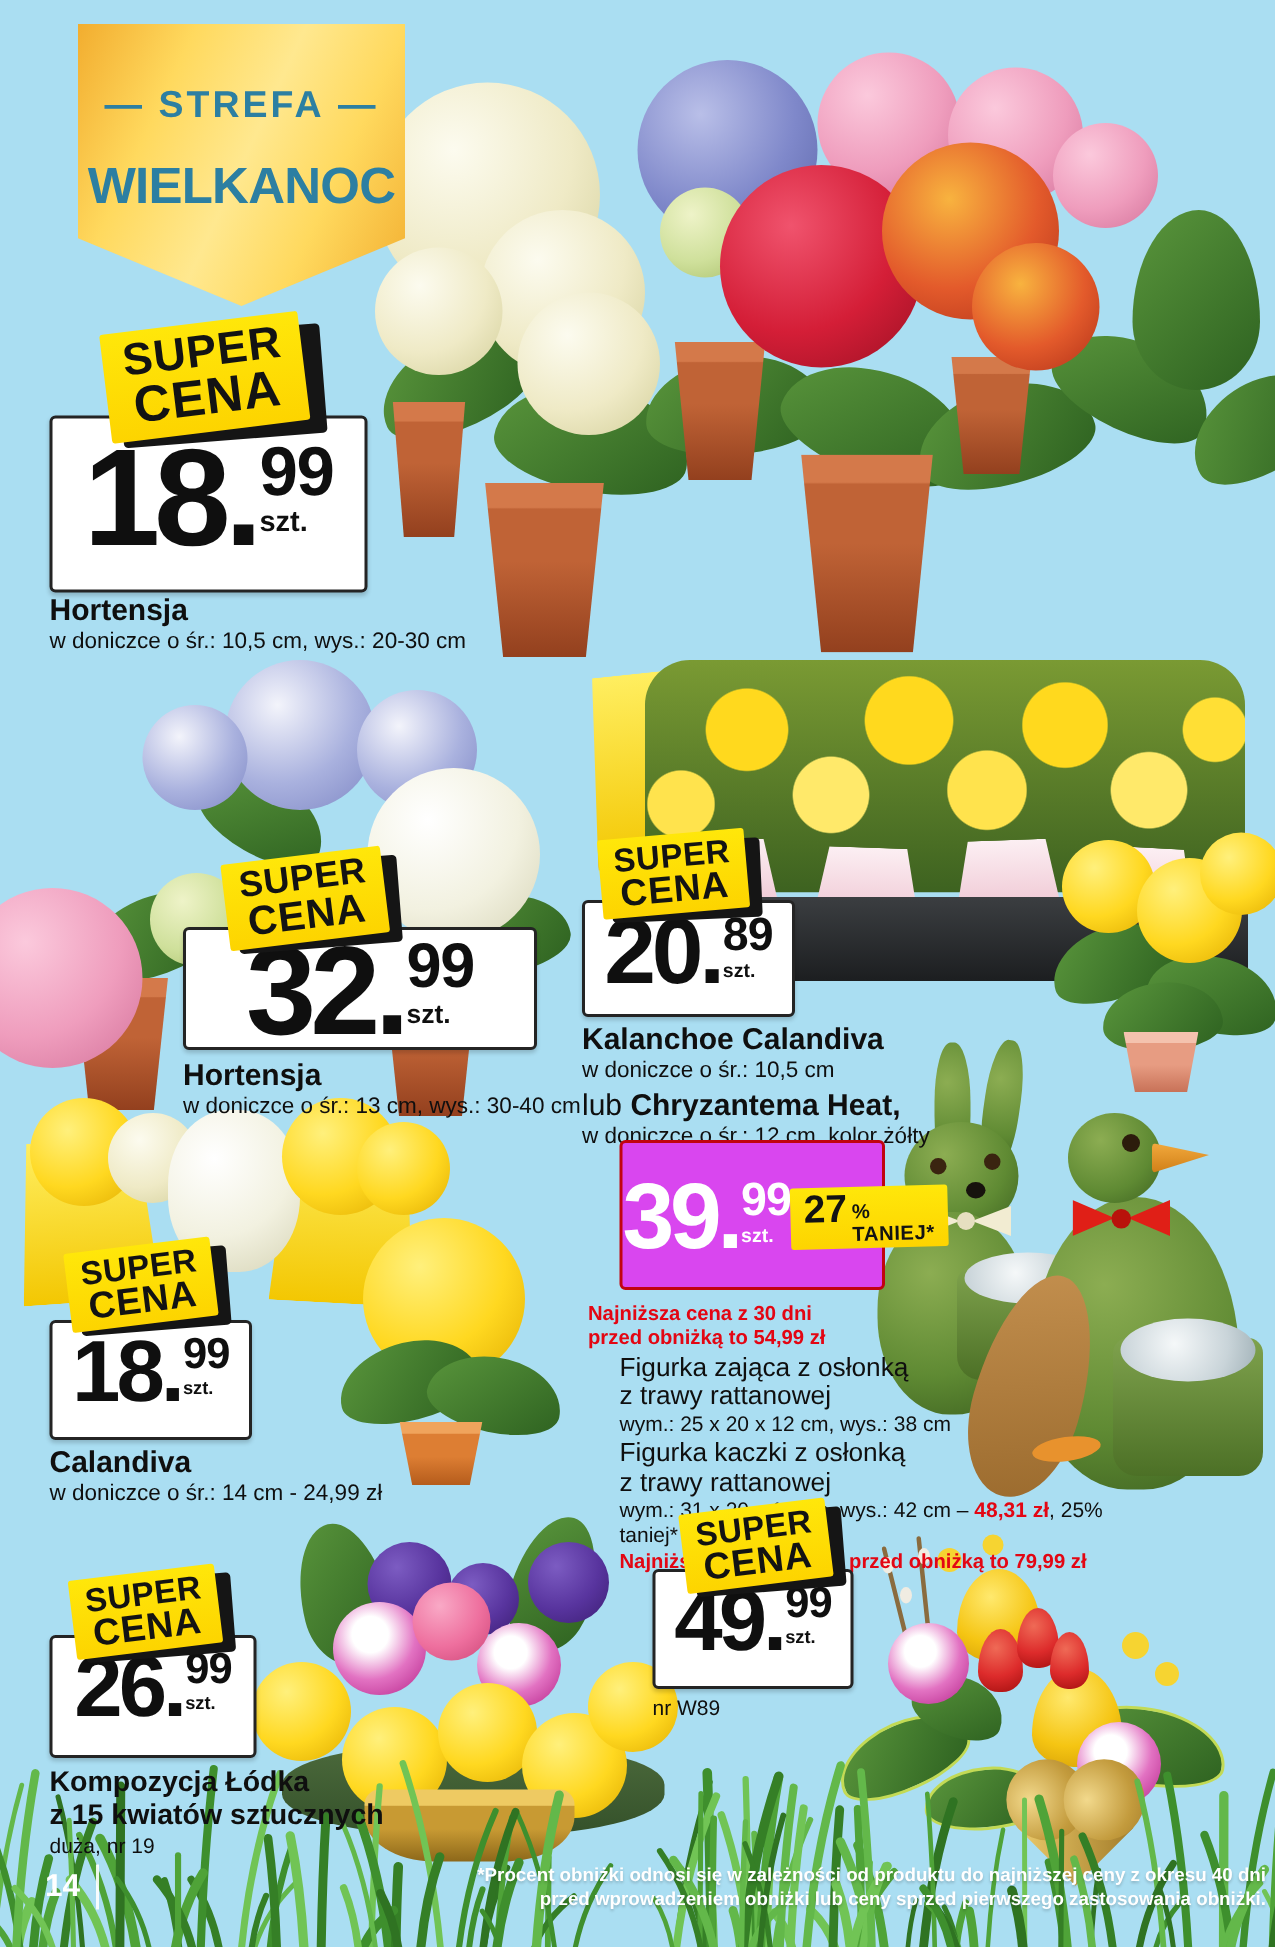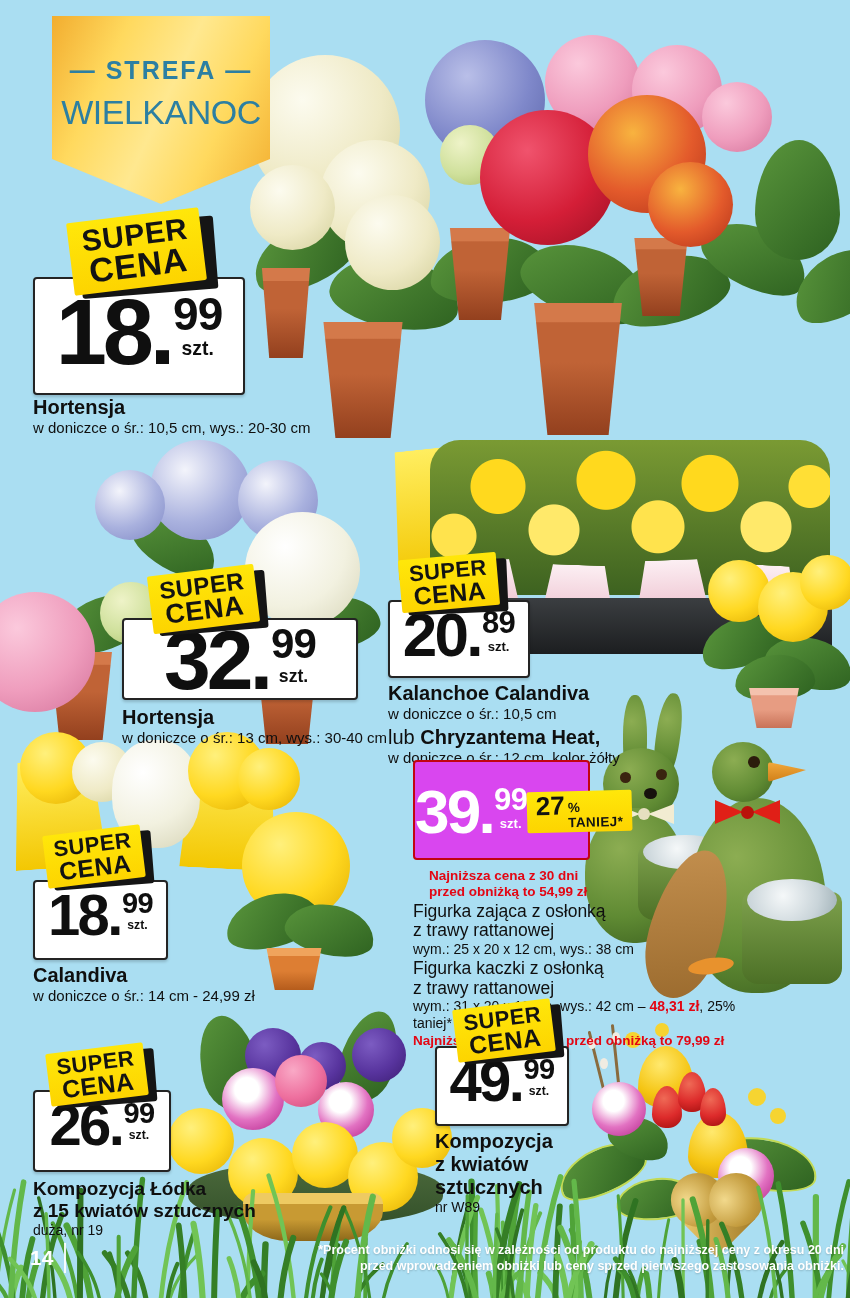--- a/index.html
+++ b/index.html
@@ -54,33 +54,33 @@
 .stem{position:absolute;background:#8a6b3e;border-radius:2px}
 
 
 .ribbon{position:absolute;left:52px;top:16px;width:218px;height:188px;z-index:4;
  background:linear-gradient(115deg,#f2ad2f 0%,#ffd95e 26%,#ffe globalization 0,#ffe88f 50%,#ffd95e 72%,#f2ad2f 100%);
  background:linear-gradient(115deg,#f2ad2f 0%,#ffd95e 26%,#ffe88f 50%,#ffd95e 72%,#f2ad2f 100%);
  clip-path:polygon(0 0,100% 0,100% 76%,50% 100%,0 76%);
  display:flex;flex-direction:column;align-items:center;padding-top:40px;
  filter:drop-shadow(0 3px 3px rgba(0,0,0,.15))}
 .ribbon .r1{color:#2c7fa2;font-size:25px;font-weight:bold;letter-spacing:2px;display:flex;gap:9px;align-items:center}
-.ribbon .r2{color:#2c7fa2;font-size:34px;font-weight:400;letter-spacing:-.5px;margin-top:8px}
+.ribbon .r2{color:#2c7fa2;font-size:34px;font-weight:700;letter-spacing:-.5px;margin-top:20px}
 
 
 .sc{position:absolute;transform:rotate(-7deg);z-index:6}
 .sc-sh{position:absolute;left:7%;top:9%;width:102%;height:100%;background:#151515;transform:rotate(2.5deg);border-radius:3px}
 .sc-face{position:relative;background:linear-gradient(180deg,#ffe70a,#fdd400);padding:.16em .45em .2em;border-radius:2px;text-align:center}
 .scl{display:block;font-weight:900;line-height:.97;letter-spacing:.02em;color:#131313;font-size:1em}
 .scl2{font-size:1.13em}
 
 
 .pricebox{position:absolute;background:#fff;border:2px solid #242424;border-radius:4px;display:flex;align-items:flex-start;justify-content:center;font-weight:bold;color:#0f0f0f;box-shadow:0 2px 3px rgba(0,0,0,.18);z-index:5}
 .p-main{font-weight:bold;letter-spacing:-.045em;line-height:.82;font-size:1em}
-.p-side{display:flex;flex-direction:column;align-items:center;margin-left:.02em}
+.p-side{display:flex;flex-direction:column;align-items:flex-start;margin-left:.02em}
 .p-cents{font-weight:bold;letter-spacing:-.02em;line-height:.8;font-size:.5em;margin-top:.03em}
 .p-unit{font-weight:bold;font-size:.21em;margin-top:.27em;letter-spacing:0}
 .pb-l{font-size:92px;padding-top:16px}
 .pb-m{font-size:84px;padding-top:6px}
 .pb-x{font-size:62px;padding-top:8px}
 .pb-s{font-size:58px;padding-top:9px}
 
 
 .redblock{position:absolute;background:#d946ef;border:2px solid #c10410;border-radius:4px;display:flex;flex-direction:row;align-items:center;z-index:5}
 .redprice{display:flex;align-items:flex-start;color:#fff;font-weight:bold;font-size:62px;padding-top:5px}
@@ -323,21 +323,21 @@
     <span class="p-side">
       <span class="p-cents">99</span>
       <span class="p-unit">szt.</span>
     </span>
   </div>
   <div class="disc-badge">
     <span class="disc-val">27</span>
     <span class="disc-label">% TANIEJ*</span>
   </div>
 </div>
-<div class="rednote preline" style="left:429px;top:868px;width:220px">Najniższa cena z 30 dni
+<div class="rednote preline" style="left:392px;top:868px;width:220px">Najniższa cena z 30 dni
 przed obniżką to 54,99 zł</div>
 <div class="ptext" style="left:413px;top:902px;width:330px">
   <div class="pname-sm preline">Figurka zająca z osłonką
 z trawy rattanowej</div>
   <div class="pdesc-sm">wym.: 25 x 20 x 12 cm, wys.: 38 cm</div>
   <div class="pname-sm preline mt2">Figurka kaczki z osłonką
 z trawy rattanowej</div>
   <div class="pdesc-sm"><span>wym.: 31 x 20 x 12 cm, wys.: 42 cm – </span><span class="redinline">48,31 zł</span><span>, 25% taniej*</span></div>
   <div class="rednote" style="position:static;margin-top:2px">Najniższa cena z 30 dni przed obniżką to 79,99 zł</div>
 </div>
@@ -389,23 +389,20 @@
   </div>
 </div>
 <div class="pricebox pb-s" style="left:435px;top:1046px;width:134px;height:80px">
   <span class="p-main">49.</span>
   <span class="p-side">
     <span class="p-cents">99</span>
     <span class="p-unit">szt.</span>
   </span>
 </div>
 <div class="ptext" style="left:435px;top:1130px;width:170px;z-index:8">
-  <div class="pname preline">Kompozycja
-z kwiatów
-sztucznych</div>
   <div class="pdesc-sm">nr W89</div>
 </div>
 
 <svg class="grass" id="grass-svg" viewBox="0 0 850 170">
     <path d="M 510.4 172 Q 511.0 141.8 512.7 117.1" stroke="#71c455" stroke-width="6.5" fill="none" stroke-linecap="round"></path>
     <path d="M 450.7 172 Q 456.4 110.4 473.5 60.0" stroke="#2f7322" stroke-width="3.3" fill="none" stroke-linecap="round"></path>
     <path d="M 169.5 172 Q 176.3 147.6 196.6 127.7" stroke="#63b84a" stroke-width="3.2" fill="none" stroke-linecap="round"></path>
     <path d="M 11.6 172 Q 14.0 154.3 21.2 139.8" stroke="#71c455" stroke-width="6.2" fill="none" stroke-linecap="round"></path>
     <path d="M 637.3 172 Q 638.9 154.7 643.8 140.6" stroke="#4fa338" stroke-width="4.7" fill="none" stroke-linecap="round"></path>
     <path d="M 770.2 172 Q 774.4 154.5 786.9 140.1" stroke="#3e8f2d" stroke-width="3.5" fill="none" stroke-linecap="round"></path>
@@ -519,14 +516,14 @@
     <path d="M 383.2 172 Q 389.2 141.1 407.1 115.8" stroke="#3e8f2d" stroke-width="3.4" fill="none" stroke-linecap="round"></path>
     <path d="M 658.4 172 Q 661.0 127.9 668.7 91.8" stroke="#4fa338" stroke-width="3.0" fill="none" stroke-linecap="round"></path>
     <path d="M 575.1 172 Q 578.9 141.3 590.3 116.2" stroke="#71c455" stroke-width="5.1" fill="none" stroke-linecap="round"></path>
     <path d="M 202.7 172 Q 200.4 130.2 193.5 95.9" stroke="#71c455" stroke-width="6.2" fill="none" stroke-linecap="round"></path>
     <path d="M 581.3 172 Q 579.5 106.7 574.0 53.4" stroke="#63b84a" stroke-width="5.2" fill="none" stroke-linecap="round"></path>
     <path d="M 35.4 172 Q 29.0 149.4 9.9 130.9" stroke="#71c455" stroke-width="4.4" fill="none" stroke-linecap="round"></path>
     <path d="M 568.1 172 Q 574.0 141.2 591.7 116.0" stroke="#71c455" stroke-width="5.7" fill="none" stroke-linecap="round"></path>
   </svg>
 <div class="pagenum">14</div>
 <div class="pagediv"></div>
-<div class="footnote preline">*Procent obniżki odnosi się w zależności od produktu do najniższej ceny z okresu 20 dni
+<div class="footnote preline">*Procent obniżki odnosi się w zależności od produktu do najniższej ceny z okresu 40 dni
 przed wprowadzeniem obniżki lub ceny sprzed pierwszego zastosowania obniżki.</div>
 
 </body></html>

